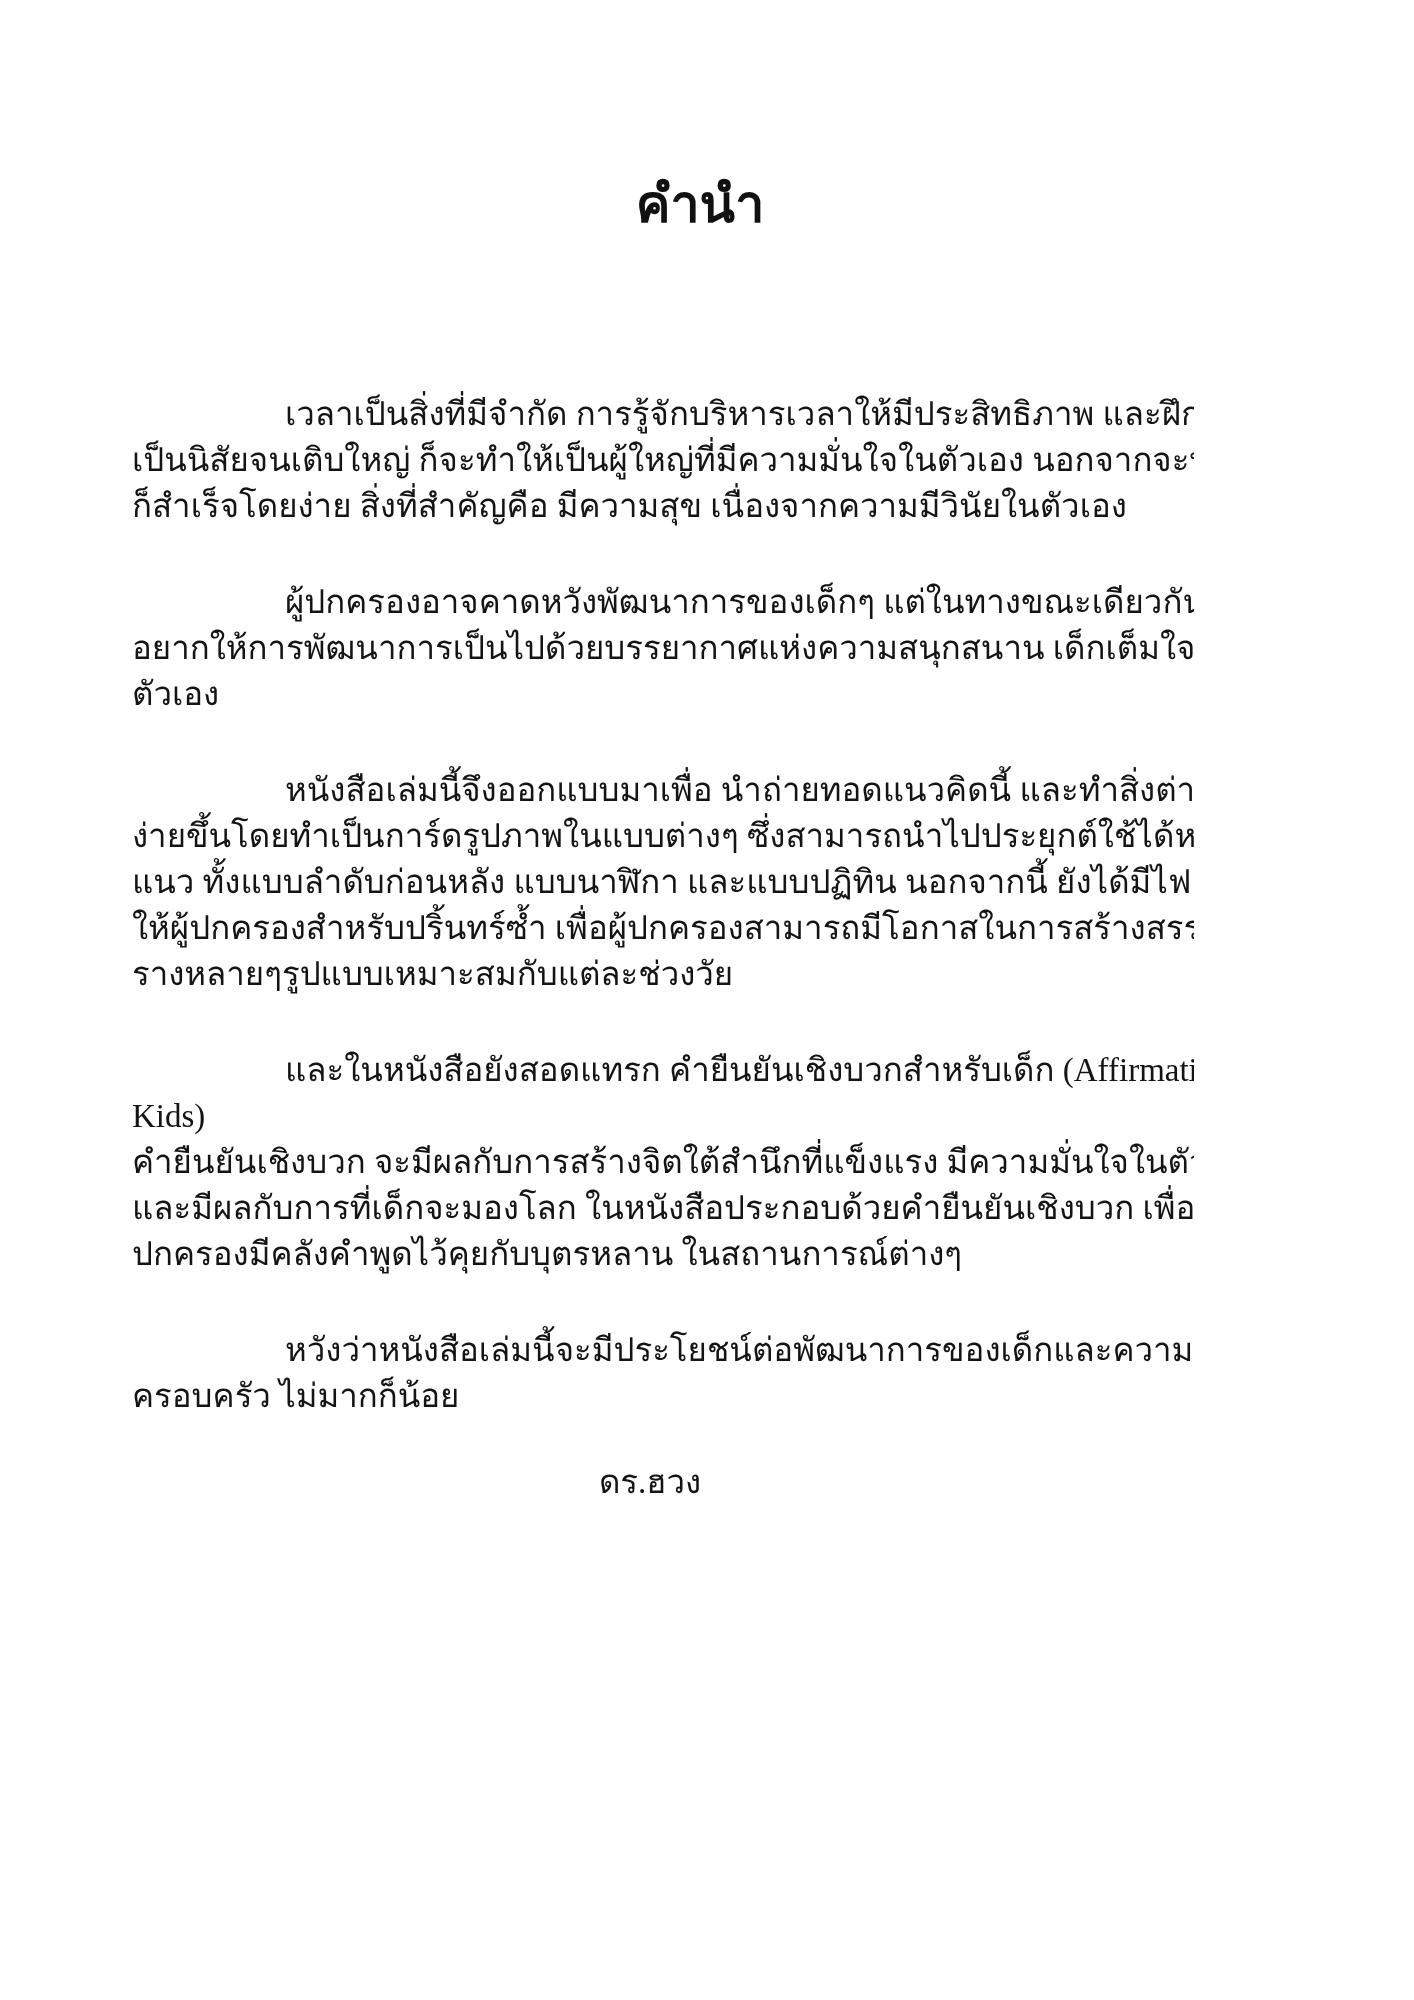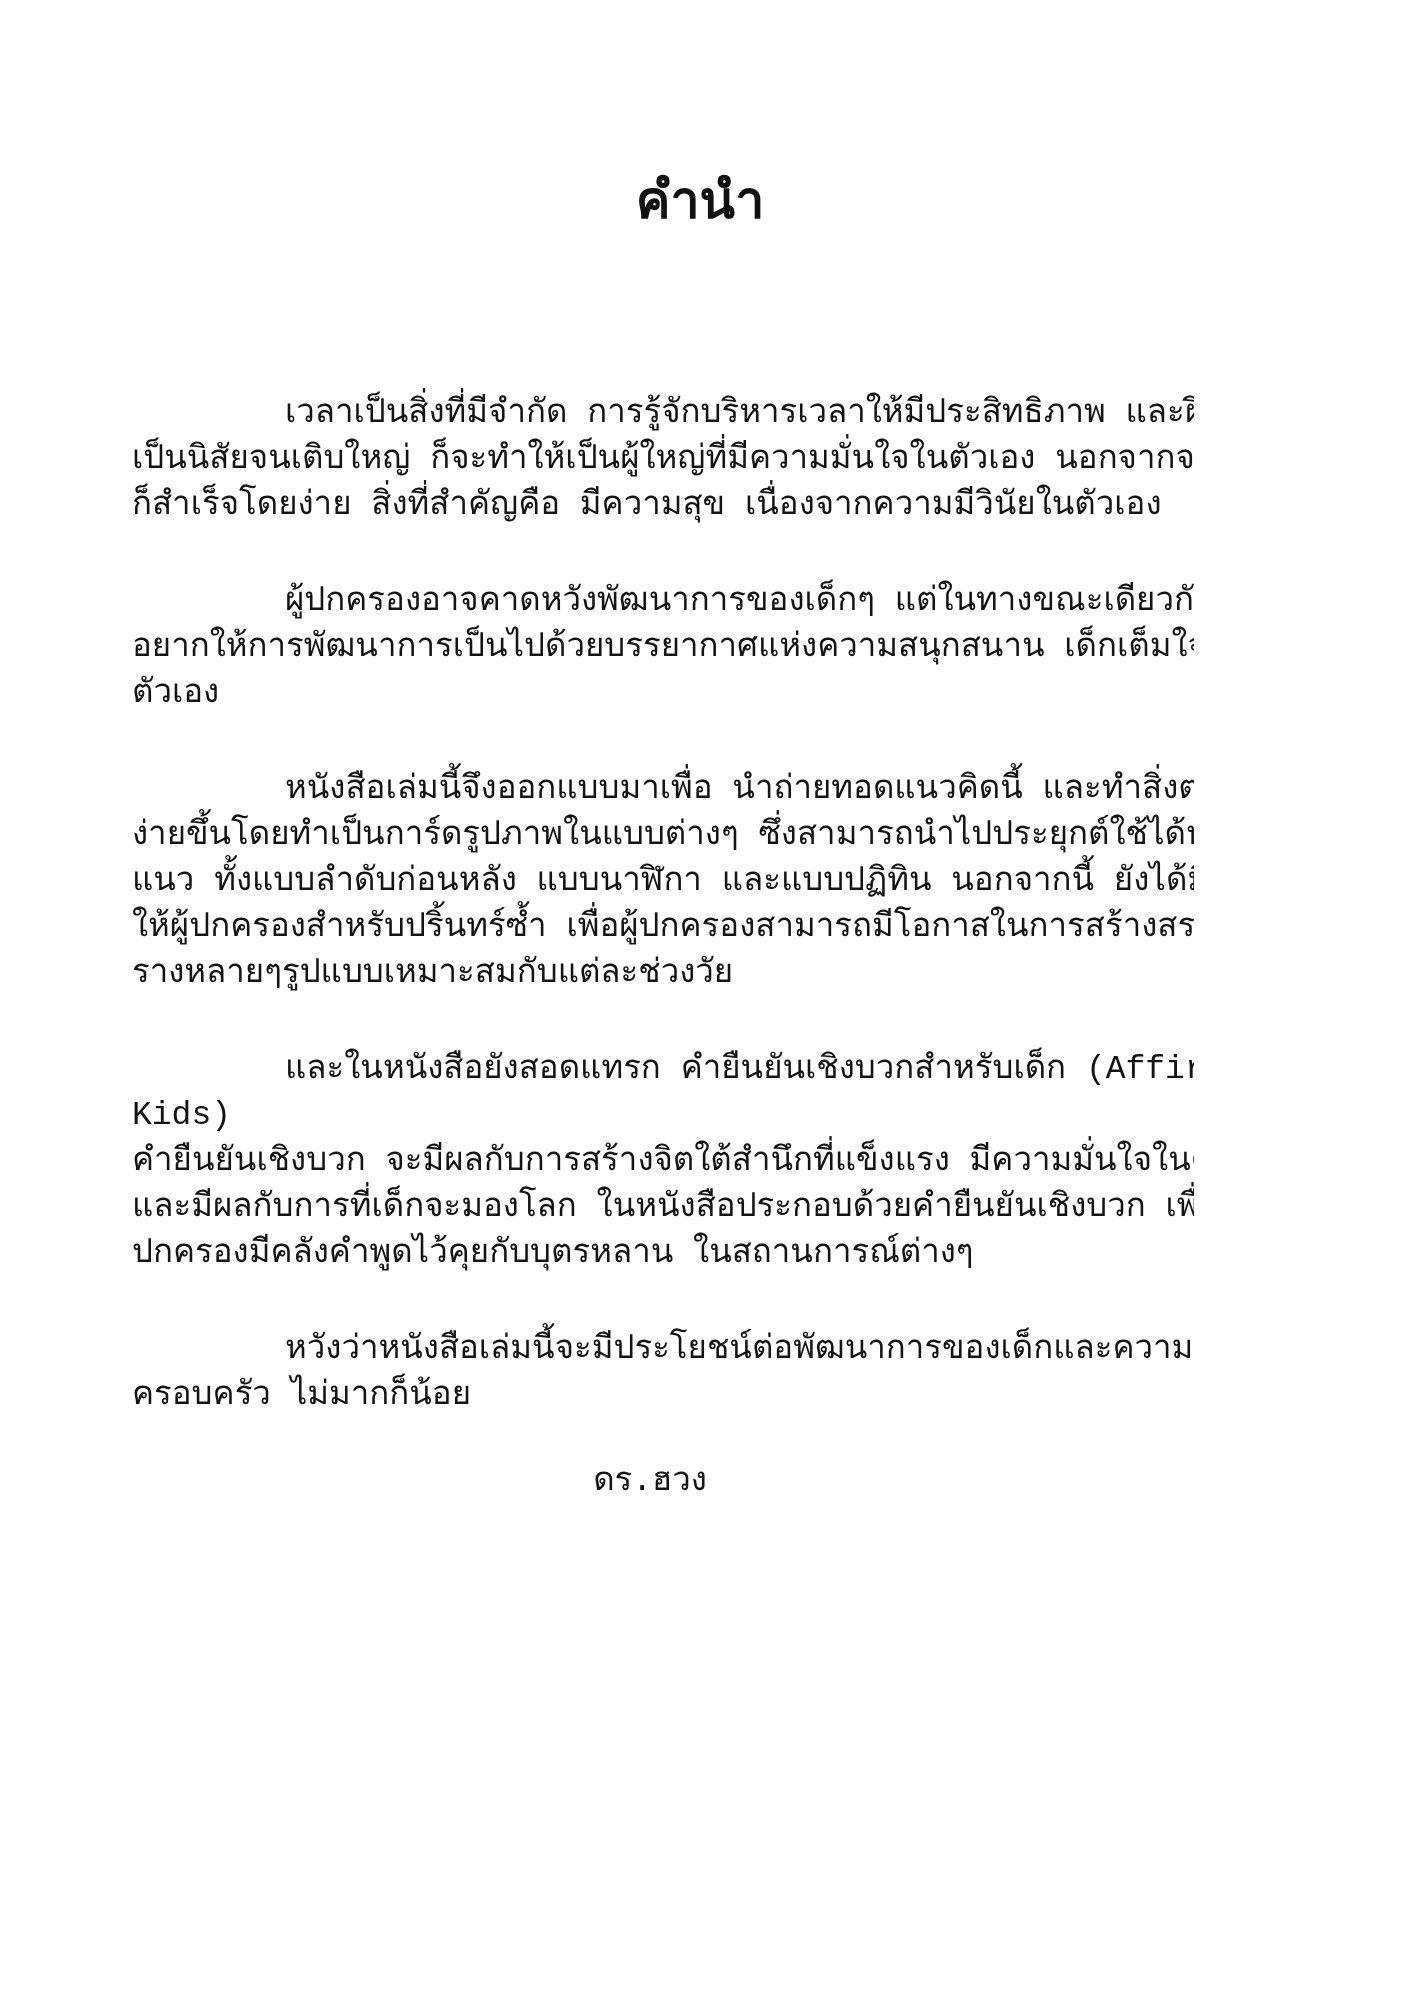--- a/index.html
+++ b/index.html
@@ -6,21 +6,21 @@
     margin: 0;
     padding: 0;
     background: #ffffff;
   }
   .page {
     position: relative;
     width: 1194px;
     height: 2000px;
     background: #ffffff;
     color: #141414;
-    font-family: Liberation Mono, monospace;
+    font-family: Liberation Serif, serif;
     overflow: hidden;
   }
   .title {
     position: absolute;
     top: 168px;
     left: 0;
     width: 1400px;
     margin: 0;
     text-align: center;
     font-size: 52px;

